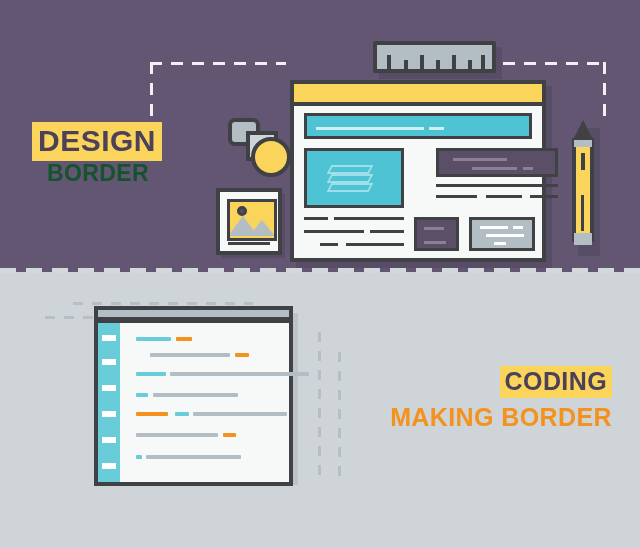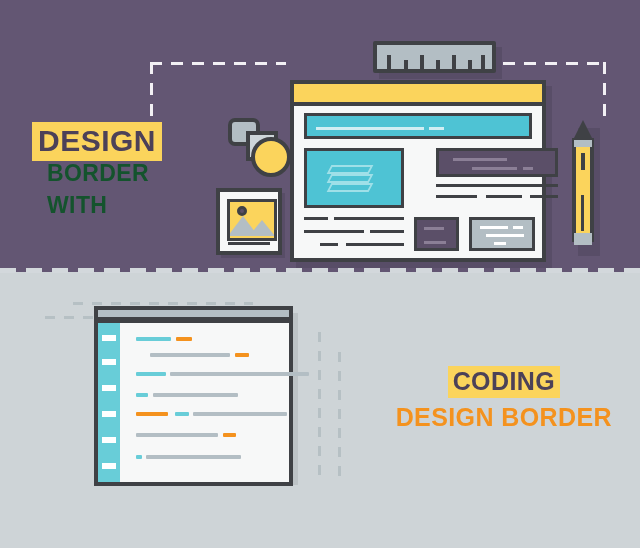--- a/index.html
+++ b/index.html
@@ -16,21 +16,21 @@
 
   
   #web-design-block{position:absolute;left:32px;top:104px;}
   .hl{display:inline-block;background:#fbd45c;color:#4c4158;
       font-weight:bold;letter-spacing:.5px;line-height:1;
       padding:4px 6px 5px 6px;font-size:30px;}
   #hl-web{margin-bottom:1px;}
   #sub-lines{position:absolute;left:32px;top:157px;color:#14532d;
       font-weight:bold;font-size:23px;line-height:32px;letter-spacing:.4px;margin-left:15px;}
 
-  #coding-block{position:absolute;right:28px;top:366px;text-align:center;}
+  #coding-block{position:absolute;right:28px;top:366px;text-align:right;}
   .hl2{display:inline-block;background:#fbd45c;color:#4c4158;font-weight:bold;
        font-size:25px;line-height:1;padding:3px 5px 4px 5px;letter-spacing:.4px;}
   #hl-coding{margin-bottom:1px;}
   #making-border{color:#f4921e;font-weight:bold;font-size:25px;letter-spacing:.4px;
        margin-top:4px;}
 
   
   .abs{position:absolute;box-sizing:border-box;}
   .shadow-sq{position:absolute;background:rgba(0,0,0,.10);}
 
@@ -203,21 +203,20 @@
       <div id="pencil-l2"></div>
     </div>
   </div>
 
   <div id="web-design-block">
     <br>
     <div id="hl-design" class="hl">DESIGN</div>
   </div>
   <div id="sub-lines">
     <div>BORDER</div>
-    <div>WITH</div>
   </div>
 
   <div id="panel-bottom" class="panel"></div>
   <div class="divider-dash"></div>
 
   <div id="bot-art">
 
     <div class="dash-h2" style="left:73px;top:30px;width:180px;"></div>
     <div class="dash-h2" style="left:45px;top:44px;width:220px;"></div>
     <div class="dash-v2" style="left:318px;top:60px;height:150px;"></div>
@@ -254,16 +253,16 @@
       <div class="code c-orange" style="left:125px;top:110px;width:13px;"></div>
 
       <div class="code c-teal" style="left:38px;top:132px;width:6px;"></div>
       <div class="code c-gray" style="left:48px;top:132px;width:95px;"></div>
     </div>
 
   </div>
 
   <div id="coding-block">
     <div id="hl-coding" class="hl2">CODING</div><br>
-    <div id="making-border">DESIGN BORDER</div>
+    <div id="making-border">MAKING BORDER</div>
   </div>
 
 </div>
 
 </body></html>

